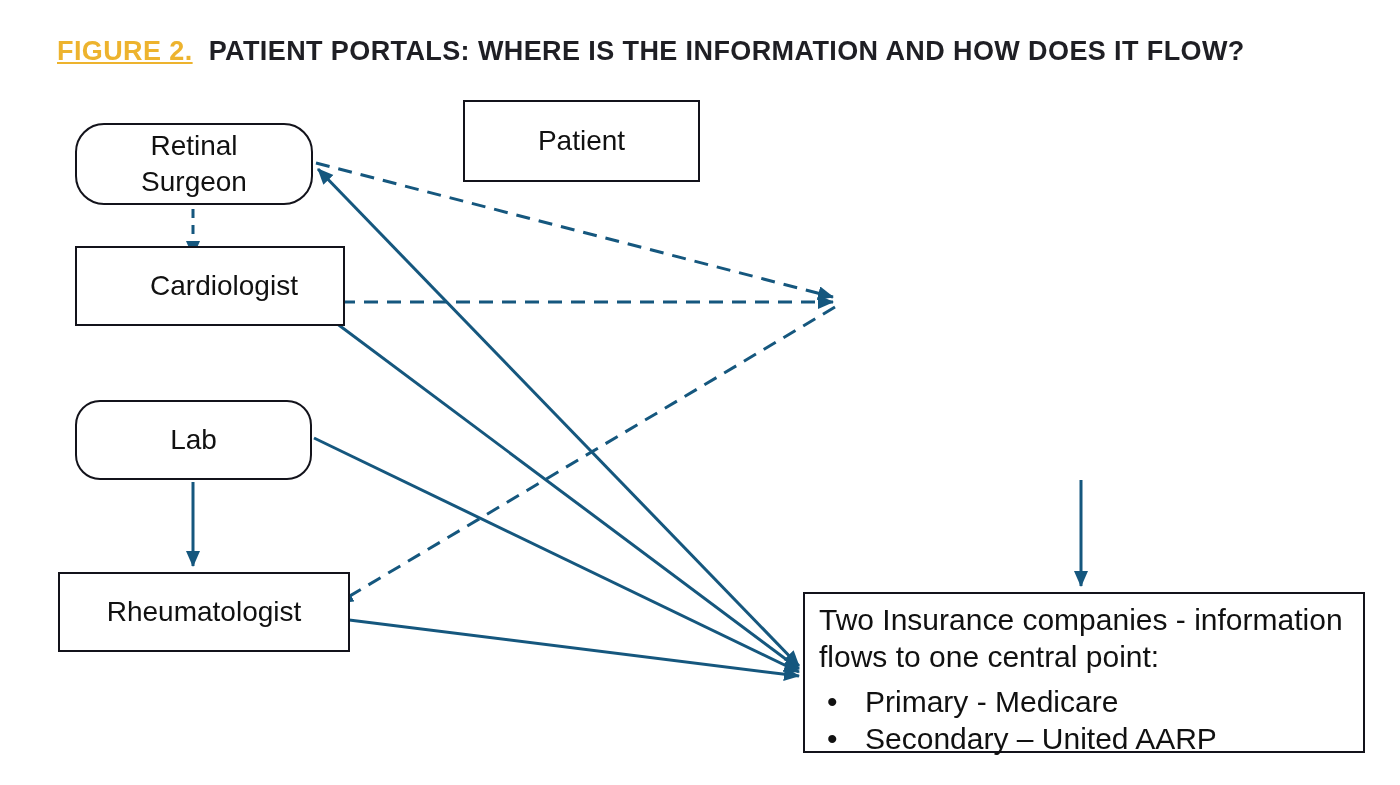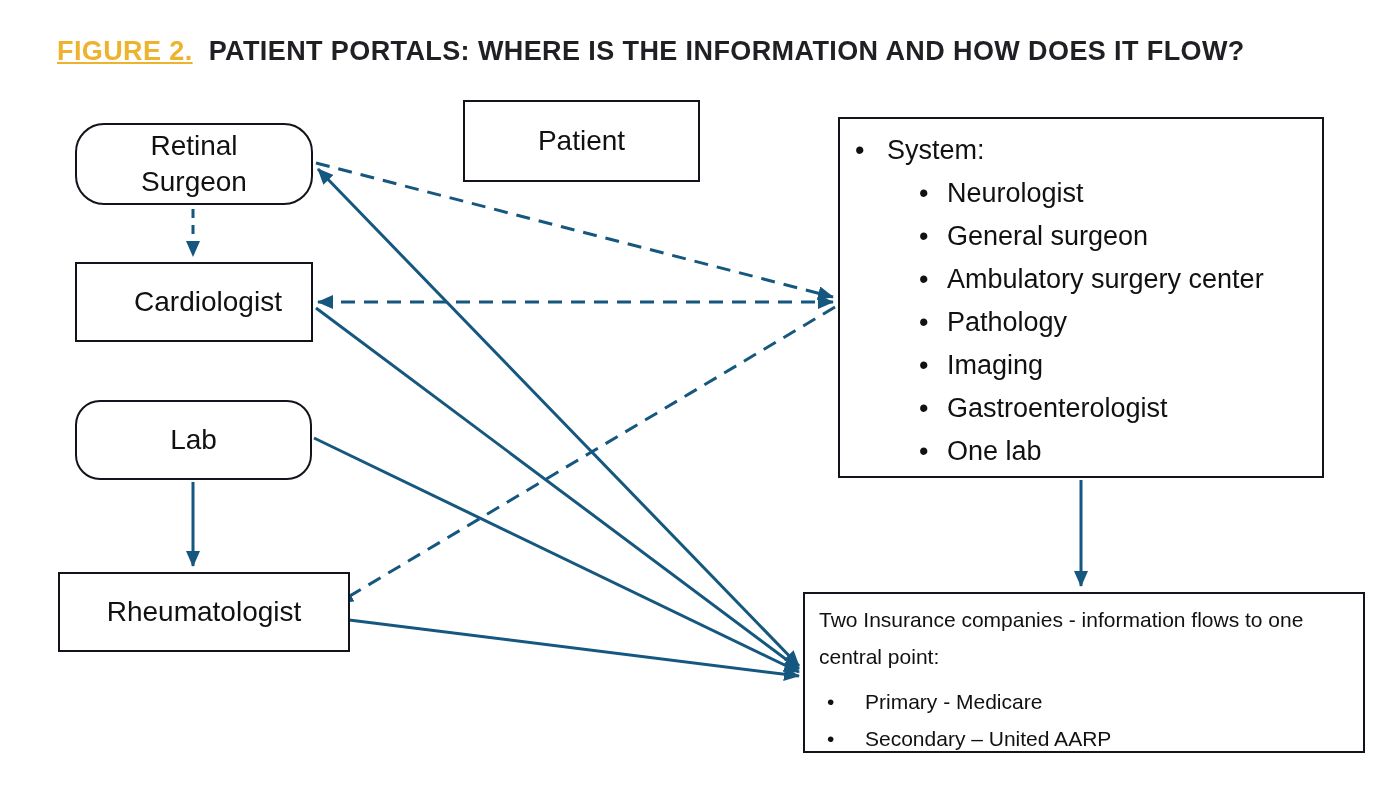--- a/index.html
+++ b/index.html
@@ -26,34 +26,34 @@
   .arrow.dashed-short{stroke-dasharray:9 7;}
   .ah-fill{fill:var(--arrow-blue);}
   .node{
     position:absolute;z-index:2;background:#ffffff;border:2.5px solid var(--box-border);
     display:flex;align-items:center;justify-content:center;text-align:center;
     font-size:28px;line-height:1.3;box-sizing:border-box;
   }
   .node-retinal{left:75px;top:123px;width:238px;height:82px;border-radius:29px;}
   .node-retinal .label{display:inline-block;max-width:135px;}
   .node-patient{left:463px;top:100px;width:237px;height:82px;}
-  .node-cardiologist{left:75px;top:262px;width:238px;height:80px;padding-left:28px;}
+  .node-cardiologist{left:75px;top:246px;width:270px;height:80px;padding-left:28px;}
   .node-lab{left:75px;top:400px;width:237px;height:80px;border-radius:25px;}
   .node-rheumatologist{left:58px;top:572px;width:292px;height:80px;}
   .panel{
     position:absolute;z-index:2;background:#ffffff;border:2px solid var(--box-border);
     box-sizing:border-box;
   }
   .panel-system{left:838px;top:117px;width:486px;height:361px;padding:10px 6px 0 15px;font-size:27px;}
   .sys-heading{line-height:43px;}
   .sys-heading .bullet{display:inline-block;width:32px;}
   .sys-list{list-style:none;margin:0;padding:0 0 0 64px;}
   .sys-list li{line-height:43px;}
   .sys-list li::before{content:"\2022";display:inline-block;width:28px;}
-  .panel-insurance{left:803px;top:592px;width:562px;height:161px;padding:7px 12px 0 14px;font-size:21px;}
+  .panel-insurance{left:803px;top:592px;width:562px;height:161px;padding:7px 12px 0 14px;font-size:30px;}
   .ins-heading{margin:0;line-height:37px;}
   .ins-list{list-style:none;margin:8px;padding:0;}
   .ins-list li{line-height:37px;}
   .ins-list li::before{content:"\2022";display:inline-block;width:38px;}
 </style>
 </head>
 <body>
 
 <div class="stage">
 
@@ -90,32 +90,20 @@
   </div>
 
   <div class="node node-lab">
     <span class="label">Lab</span>
   </div>
 
   <div class="node node-rheumatologist">
     <span class="label">Rheumatologist</span>
   </div>
 
-  <div class="panel panel-system">
-    <div class="sys-heading"><span class="bullet">•</span><span>System:</span></div>
-    <ul class="sys-list">
-      <li>Neurologist</li>
-      <li>General surgeon</li>
-      <li>Ambulatory surgery center</li>
-      <li>Pathology</li>
-      <li>Imaging</li>
-      <li>Gastroenterologist</li>
-      <li>One lab</li>
-    </ul>
-  </div>
 
   <div class="panel panel-insurance">
     <p class="ins-heading">Two Insurance companies - information flows to one central point:</p>
     <ul class="ins-list">
       <li>Primary - Medicare</li>
       <li>Secondary – United AARP</li>
     </ul>
   </div>
 
 </div>

